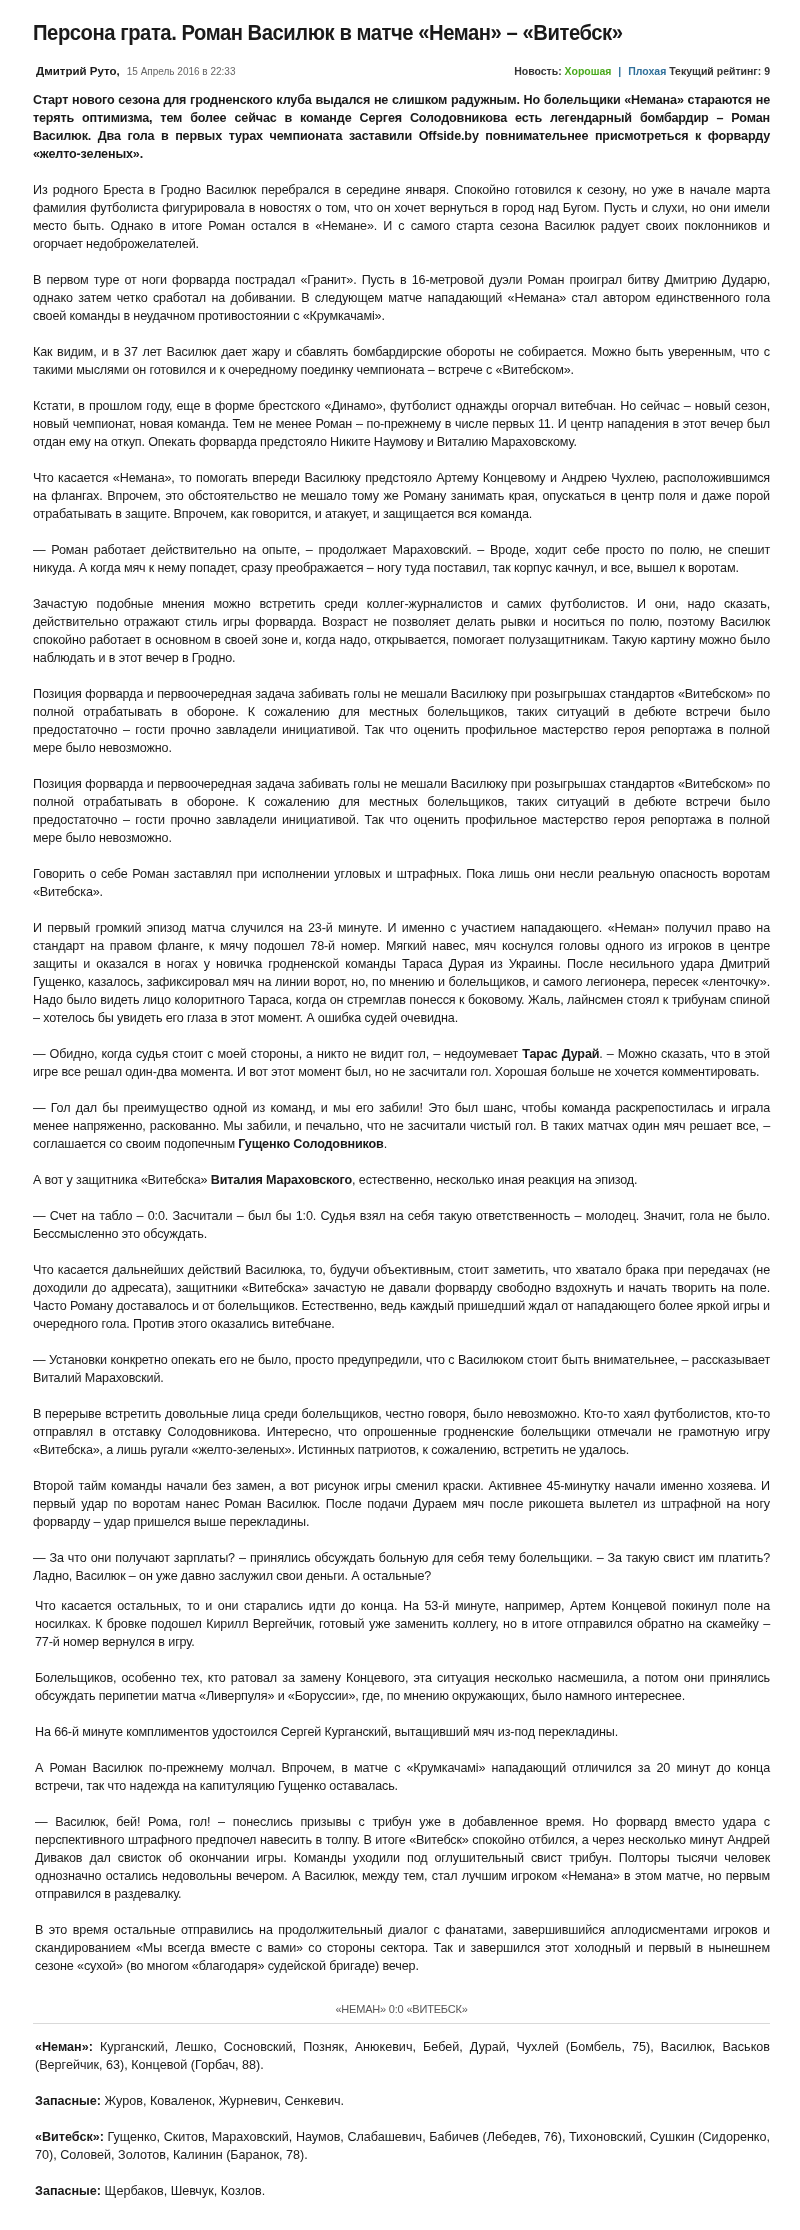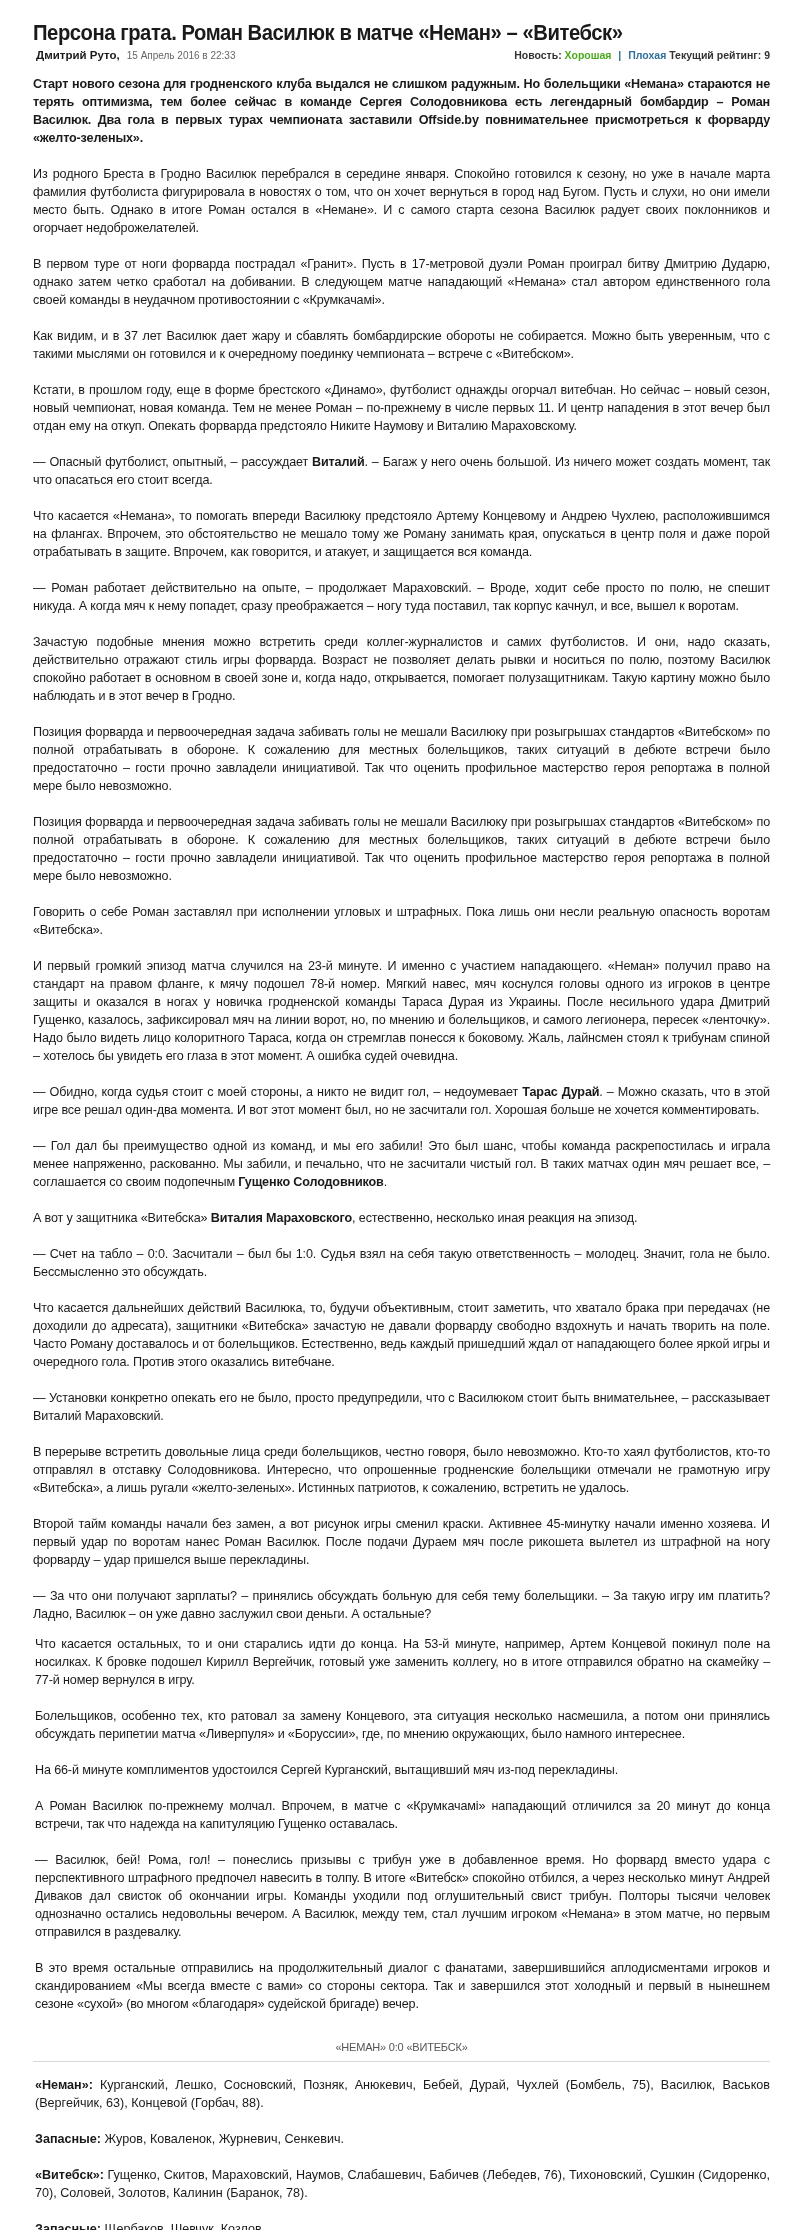--- a/index.html
+++ b/index.html
@@ -4,21 +4,21 @@
 <style>
   html, body { margin: 0; padding: 0; background: #ffffff; }
   body { width: 800px; height: 2230px; overflow: hidden; font-family: "Liberation Sans", sans-serif; color: #1a1a1a; }
   .page { padding: 0 30px 0 33px; position: relative; }
   h1.title {
     font-family: "Liberation Sans", sans-serif;
     font-size: 22px; font-weight: bold; margin: 0; padding-top: 20px; line-height: 26px;
     letter-spacing: -0.5px; color: #1a1a1a; transform: scaleX(0.92); transform-origin: left;
     white-space: nowrap;
   }
-  .meta-row { display: flex; justify-content: space-between; align-items: flex-end; margin-top: 3px; font-size: 11px; }
+  .meta-row { display: flex; justify-content: space-between; align-items: flex-end; margin-top: 19px; font-size: 11px; }
   .meta-left { padding-left: 3px; }
   .author { font-weight: bold; font-size: 11.5px; color: #1a1a1a; }
   .date { color: #666; font-size: 10px; margin-left: 4px; }
   .meta-right { font-size: 10.5px; color: #333; font-weight: bold; }
   .good { color: #4aaa1e; text-decoration: none; }
   .bad { color: #2f6f9a; text-decoration: none; }
   .sep { color: #2f6f9a; margin: 0 4px; }
   .content { font-size: 12.6px; line-height: 18px; text-align: justify; letter-spacing: -0.15px; }
   .content p { margin: 12px 0 18px 0; }
   .lead { font-weight: bold; margin-top: 14px !important; }
@@ -47,40 +47,39 @@
       <a href="#" class="bad">Плохая</a>
       <span>Текущий рейтинг:</span>
       <span>9</span>
     </div>
   </div>
 
   <div class="content" id="content">
     <p class="lead">Старт нового сезона для гродненского клуба выдался не слишком радужным. Но болельщики «Немана» стараются не терять оптимизма, тем более сейчас в команде Сергея Солодовникова есть легендарный бомбардир – Роман Василюк. Два гола в первых турах чемпионата заставили Offside.by повнимательнее присмотреться к форварду «желто-зеленых».</p>
     <div id="paragraphs">
         <p>Из родного Бреста в Гродно Василюк перебрался в середине января. Спокойно готовился к сезону, но уже в начале марта фамилия футболиста фигурировала в новостях о том, что он хочет вернуться в город над Бугом. Пусть и слухи, но они имели место быть. Однако в итоге Роман остался в «Немане». И с самого старта сезона Василюк радует своих поклонников и огорчает недоброжелателей.</p>
-        <p>В первом туре от ноги форварда пострадал «Гранит». Пусть в 17-метровой дуэли Роман проиграл битву Дмитрию Дударю, однако затем четко сработал на добивании. В следующем матче нападающий «Немана» стал автором единственного гола своей команды в неудачном противостоянии с «Крумкачамі».</p>
+        <p>В первом туре от ноги форварда пострадал «Гранит». Пусть в 16-метровой дуэли Роман проиграл битву Дмитрию Дударю, однако затем четко сработал на добивании. В следующем матче нападающий «Немана» стал автором единственного гола своей команды в неудачном противостоянии с «Крумкачамі».</p>
         <p>Как видим, и в 37 лет Василюк дает жару и сбавлять бомбардирские обороты не собирается. Можно быть уверенным, что с такими мыслями он готовился и к очередному поединку чемпионата – встрече с «Витебском».</p>
         <p>Кстати, в прошлом году, еще в форме брестского «Динамо», футболист однажды огорчал витебчан. Но сейчас – новый сезон, новый чемпионат, новая команда. Тем не менее Роман – по-прежнему в числе первых 11. И центр нападения в этот вечер был отдан ему на откуп. Опекать форварда предстояло Никите Наумову и Виталию Мараховскому.</p>
-        <p><span>— Опасный футболист, опытный, – рассуждает </span><b>Виталий</b><span>. – Багаж у него очень большой. Из ничего может создать момент, так что опасаться его стоит всегда.</span></p>
         <p>Что касается «Немана», то помогать впереди Василюку предстояло Артему Концевому и Андрею Чухлею, расположившимся на флангах. Впрочем, это обстоятельство не мешало тому же Роману занимать края, опускаться в центр поля и даже порой отрабатывать в защите. Впрочем, как говорится, и атакует, и защищается вся команда.</p>
         <p>— Роман работает действительно на опыте, – продолжает Мараховский. – Вроде, ходит себе просто по полю, не спешит никуда. А когда мяч к нему попадет, сразу преображается – ногу туда поставил, так корпус качнул, и все, вышел к воротам.</p>
         <p>Зачастую подобные мнения можно встретить среди коллег-журналистов и самих футболистов. И они, надо сказать, действительно отражают стиль игры форварда. Возраст не позволяет делать рывки и носиться по полю, поэтому Василюк спокойно работает в основном в своей зоне и, когда надо, открывается, помогает полузащитникам. Такую картину можно было наблюдать и в этот вечер в Гродно.</p>
         <p>Позиция форварда и первоочередная задача забивать голы не мешали Василюку при розыгрышах стандартов «Витебском» по полной отрабатывать в обороне. К сожалению для местных болельщиков, таких ситуаций в дебюте встречи было предостаточно – гости прочно завладели инициативой. Так что оценить профильное мастерство героя репортажа в полной мере было невозможно.</p>
         <p>Позиция форварда и первоочередная задача забивать голы не мешали Василюку при розыгрышах стандартов «Витебском» по полной отрабатывать в обороне. К сожалению для местных болельщиков, таких ситуаций в дебюте встречи было предостаточно – гости прочно завладели инициативой. Так что оценить профильное мастерство героя репортажа в полной мере было невозможно.</p>
         <p>Говорить о себе Роман заставлял при исполнении угловых и штрафных. Пока лишь они несли реальную опасность воротам «Витебска».</p>
         <p>И первый громкий эпизод матча случился на 23-й минуте. И именно с участием нападающего. «Неман» получил право на стандарт на правом фланге, к мячу подошел 78-й номер. Мягкий навес, мяч коснулся головы одного из игроков в центре защиты и оказался в ногах у новичка гродненской команды Тараса Дурая из Украины. После несильного удара Дмитрий Гущенко, казалось, зафиксировал мяч на линии ворот, но, по мнению и болельщиков, и самого легионера, пересек «ленточку». Надо было видеть лицо колоритного Тараса, когда он стремглав понесся к боковому. Жаль, лайнсмен стоял к трибунам спиной – хотелось бы увидеть его глаза в этот момент. А ошибка судей очевидна.</p>
         <p><span>— Обидно, когда судья стоит с моей стороны, а никто не видит гол, – недоумевает </span><b>Тарас Дурай</b><span>. – Можно сказать, что в этой игре все решал один-два момента. И вот этот момент был, но не засчитали гол. Хорошая больше не хочется комментировать.</span></p>
         <p><span>— Гол дал бы преимущество одной из команд, и мы его забили! Это был шанс, чтобы команда раскрепостилась и играла менее напряженно, раскованно. Мы забили, и печально, что не засчитали чистый гол. В таких матчах один мяч решает все, – соглашается со своим подопечным </span><b>Гущенко Солодовников</b><span>.</span></p>
         <p><span>А вот у защитника «Витебска» </span><b>Виталия Мараховского</b><span>, естественно, несколько иная реакция на эпизод.</span></p>
         <p>— Счет на табло – 0:0. Засчитали – был бы 1:0. Судья взял на себя такую ответственность – молодец. Значит, гола не было. Бессмысленно это обсуждать.</p>
         <p>Что касается дальнейших действий Василюка, то, будучи объективным, стоит заметить, что хватало брака при передачах (не доходили до адресата), защитники «Витебска» зачастую не давали форварду свободно вздохнуть и начать творить на поле. Часто Роману доставалось и от болельщиков. Естественно, ведь каждый пришедший ждал от нападающего более яркой игры и очередного гола. Против этого оказались витебчане.</p>
         <p>— Установки конкретно опекать его не было, просто предупредили, что с Василюком стоит быть внимательнее, – рассказывает Виталий Мараховский.</p>
         <p>В перерыве встретить довольные лица среди болельщиков, честно говоря, было невозможно. Кто-то хаял футболистов, кто-то отправлял в отставку Солодовникова. Интересно, что опрошенные гродненские болельщики отмечали не грамотную игру «Витебска», а лишь ругали «желто-зеленых». Истинных патриотов, к сожалению, встретить не удалось.</p>
         <p>Второй тайм команды начали без замен, а вот рисунок игры сменил краски. Активнее 45-минутку начали именно хозяева. И первый удар по воротам нанес Роман Василюк. После подачи Дураем мяч после рикошета вылетел из штрафной на ногу форварду – удар пришелся выше перекладины.</p>
-        <p class="tight">— За что они получают зарплаты? – принялись обсуждать больную для себя тему болельщики. – За такую игру им платить? Ладно, Василюк – он уже давно заслужил свои деньги. А остальные?</p>
+        <p class="tight">— За что они получают зарплаты? – принялись обсуждать больную для себя тему болельщики. – За такую свист им платить? Ладно, Василюк – он уже давно заслужил свои деньги. А остальные?</p>
         <p class="indent">Что касается остальных, то и они старались идти до конца. На 53-й минуте, например, Артем Концевой покинул поле на носилках. К бровке подошел Кирилл Вергейчик, готовый уже заменить коллегу, но в итоге отправился обратно на скамейку – 77-й номер вернулся в игру.</p>
         <p class="indent">Болельщиков, особенно тех, кто ратовал за замену Концевого, эта ситуация несколько насмешила, а потом они принялись обсуждать перипетии матча «Ливерпуля» и «Боруссии», где, по мнению окружающих, было намного интереснее.</p>
         <p class="indent">На 66-й минуте комплиментов удостоился Сергей Курганский, вытащивший мяч из-под перекладины.</p>
         <p class="indent">А Роман Василюк по-прежнему молчал. Впрочем, в матче с «Крумкачамі» нападающий отличился за 20 минут до конца встречи, так что надежда на капитуляцию Гущенко оставалась.</p>
         <p class="indent">— Василюк, бей! Рома, гол! – понеслись призывы с трибун уже в добавленное время. Но форвард вместо удара с перспективного штрафного предпочел навесить в толпу. В итоге «Витебск» спокойно отбился, а через несколько минут Андрей Диваков дал свисток об окончании игры. Команды уходили под оглушительный свист трибун. Полторы тысячи человек однозначно остались недовольны вечером. А Василюк, между тем, стал лучшим игроком «Немана» в этом матче, но первым отправился в раздевалку.</p>
         <p class="indent">В это время остальные отправились на продолжительный диалог с фанатами, завершившийся аплодисментами игроков и скандированием «Мы всегда вместе с вами» со стороны сектора. Так и завершился этот холодный и первый в нынешнем сезоне «сухой» (во многом «благодаря» судейской бригаде) вечер.</p>
       </div>
   </div>
 
   <div class="score-head">«НЕМАН» 0:0 «ВИТЕБСК»</div>

